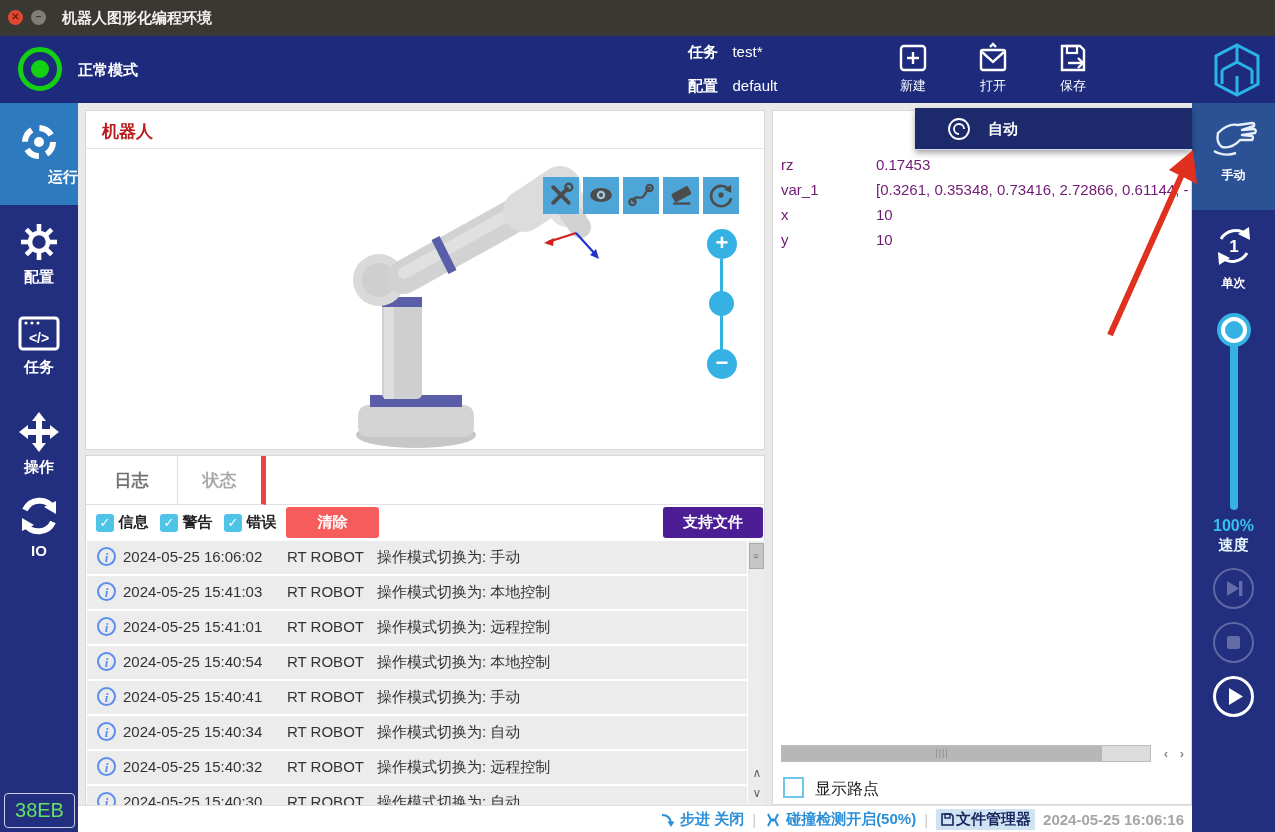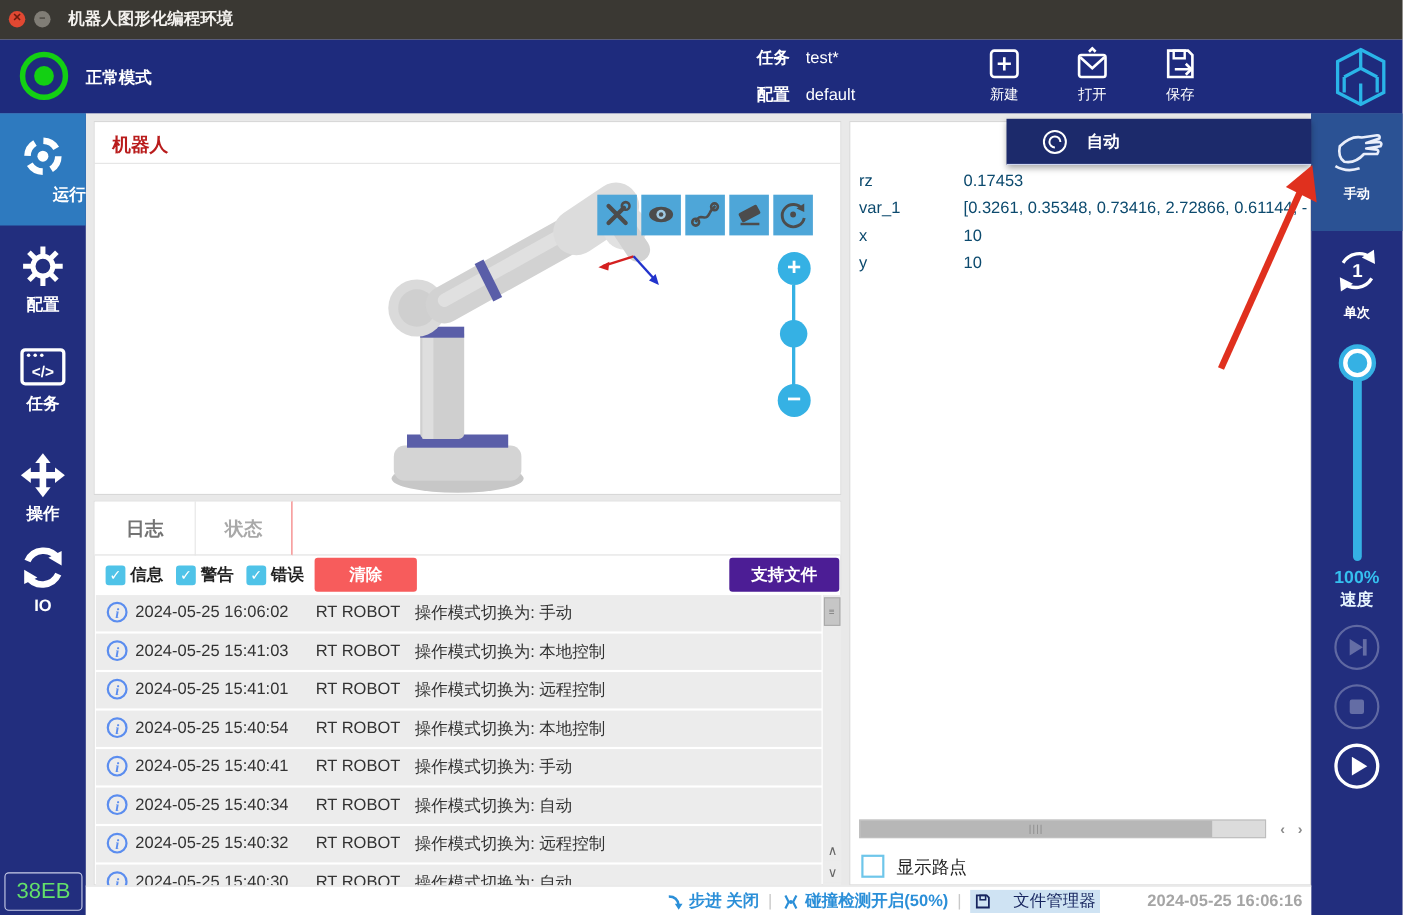--- a/index.html
+++ b/index.html
@@ -47,21 +47,21 @@
   .zoomctl-btn { width:30px; height:30px; border-radius:50%; background:#35b1e4; color:#fff;
     font-size:22px; font-weight:bold; text-align:center; line-height:27px; cursor:pointer; }
   #zoom-line { left:634px; top:148px; width:3px; height:110px; background:#35b1e4; }
   #zoom-dot { left:623px; top:180px; width:25px; height:25px; border-radius:50%; background:#35b1e4; }
 
   
   #log-panel { left:85px; top:455px; width:680px; height:350px; }
   .log-tab { top:0; height:49px; border-bottom:1px solid #e0e0e0; text-align:center;
     line-height:49px; font-size:17px; font-weight:bold; cursor:pointer; background:#fff; }
   #tab-log { left:0; width:92px; color:#737373; border-right:1px solid #e0e0e0; }
-  #tab-status { left:92px; width:88px; color:#a9a9a9; border-right:1px solid #ef4444; }
+  #tab-status { left:92px; width:88px; color:#a9a9a9; border-right:5px solid #ef4444; }
   #tab-rest { left:180px; width:498px; height:49px; border-bottom:1px solid #e0e0e0; background:#fff; }
   .chk { width:18px; height:18px; border-radius:3px; background:#4fc3e8; color:#fff;
     text-align:center; line-height:18px; font-size:13px; cursor:pointer; }
   .chk-lab { font-size:15px; font-weight:bold; color:#222; }
   #clear-btn { left:200px; top:51px; width:93px; height:31px; background:#f75c5c; color:#fff;
     border:none; border-radius:3px; font-size:15px; font-weight:bold; cursor:pointer; }
   #support-btn { left:577px; top:51px; width:100px; height:31px; background:#4c1d95; color:#fff;
     border:none; border-radius:3px; font-size:15px; font-weight:bold; cursor:pointer; }
   #log-list { left:1px; top:85px; width:660px; height:264px; overflow:hidden; }
   .log-row { position:relative; height:33px; margin-bottom:2px; background:#ececec;
@@ -78,21 +78,21 @@
   .scroll-arrow { left:663px; width:16px; height:18px; color:#666; font-size:12px; text-align:center;
     line-height:18px; background:#ececec; cursor:pointer; }
 
   
   #var-panel { left:772px; top:110px; width:420px; height:695px; }
   #var-tab { left:0; top:0; width:143px; height:38px; background:#f2f2f2;
     border-right:1px solid #dcdcdc; border-bottom:1px solid #dcdcdc; text-align:center;
     line-height:38px; font-size:16px; font-weight:bold; color:#222; cursor:pointer; }
   #var-tab-rest { left:143px; top:0; width:275px; height:38px; background:#fafafa;
     border-bottom:1px solid #dcdcdc; }
-  .var-row { position:relative; height:25px; font-size:15px; color:#0c4a6e; }
+  .var-row { position:relative; height:25px; font-size:15px; color:#701a75; }
   .var-name { position:absolute; left:8px; top:3px; }
   .var-value { position:absolute; left:103px; top:3px; white-space:nowrap; }
   #var-rows { left:0; top:42px; width:416px; overflow:hidden; }
   #hscroll-track { left:8px; top:634px; width:370px; height:17px; background:#dcdcdc; border:1px solid #bdbdbd; }
   #hscroll-thumb { left:0; top:0; width:320px; height:15px; background:#b7b7b7; text-align:center;
     line-height:15px; color:#8a8a8a; font-size:9px; letter-spacing:1px; }
   .hscroll-btn { top:634px; width:16px; height:17px; color:#8a8a8a; font-size:13px; font-weight:bold;
     text-align:center; line-height:17px; cursor:pointer; }
   #waypoint-chk { left:10px; top:666px; width:21px; height:21px; background:#fff;
     border:2px solid #6ec6ea; cursor:pointer; }
@@ -115,23 +115,23 @@
   #speed-val { left:0; top:414px; width:83px; text-align:center; color:#35c0ef; font-weight:bold; font-size:16px; }
   #speed-lab { left:0; top:433px; width:83px; text-align:center; color:#e8f6ff; font-weight:bold; font-size:15px; }
 
   
   #statusbar { left:78px; top:805px; width:1114px; height:27px; background:#fff;
     border-top:1px solid #e0e0e0; }
   #status-items { position:absolute; right:8px; top:0; height:27px; display:flex; align-items:center;
     gap:8px; font-size:15px; }
   .st-blue { color:#2b8fd8; font-weight:bold; display:flex; align-items:center; gap:4px; }
   .st-sep { color:#c9c9c9; }
-  #file-mgr { background:#cfe3f3; color:#17255f; font-weight:normal; padding:1px 4px;
-    display:flex; align-items:center; gap:20px; }
-  #status-time { color:#a5a5a5; font-weight:bold;margin-left:35px; }
+  #file-mgr { background:#cfe3f3; color:#17255f; font-weight:bold; padding:1px 4px;
+    display:flex; align-items:center; gap:1px; }
+  #status-time { color:#a5a5a5; font-weight:bold; }
   #hex-badge { left:4px; top:793px; width:71px; height:35px; border:1px solid #c9cde8;
     border-radius:4px; color:#63e06a; font-size:20px; text-align:center; line-height:33px; z-index:5; }
 
   
   #red-arrow { left:1085px; top:140px; z-index:30; pointer-events:none; }
 </style>
 </head>
 <body>
 
 <div id="titlebar" class="abs">

